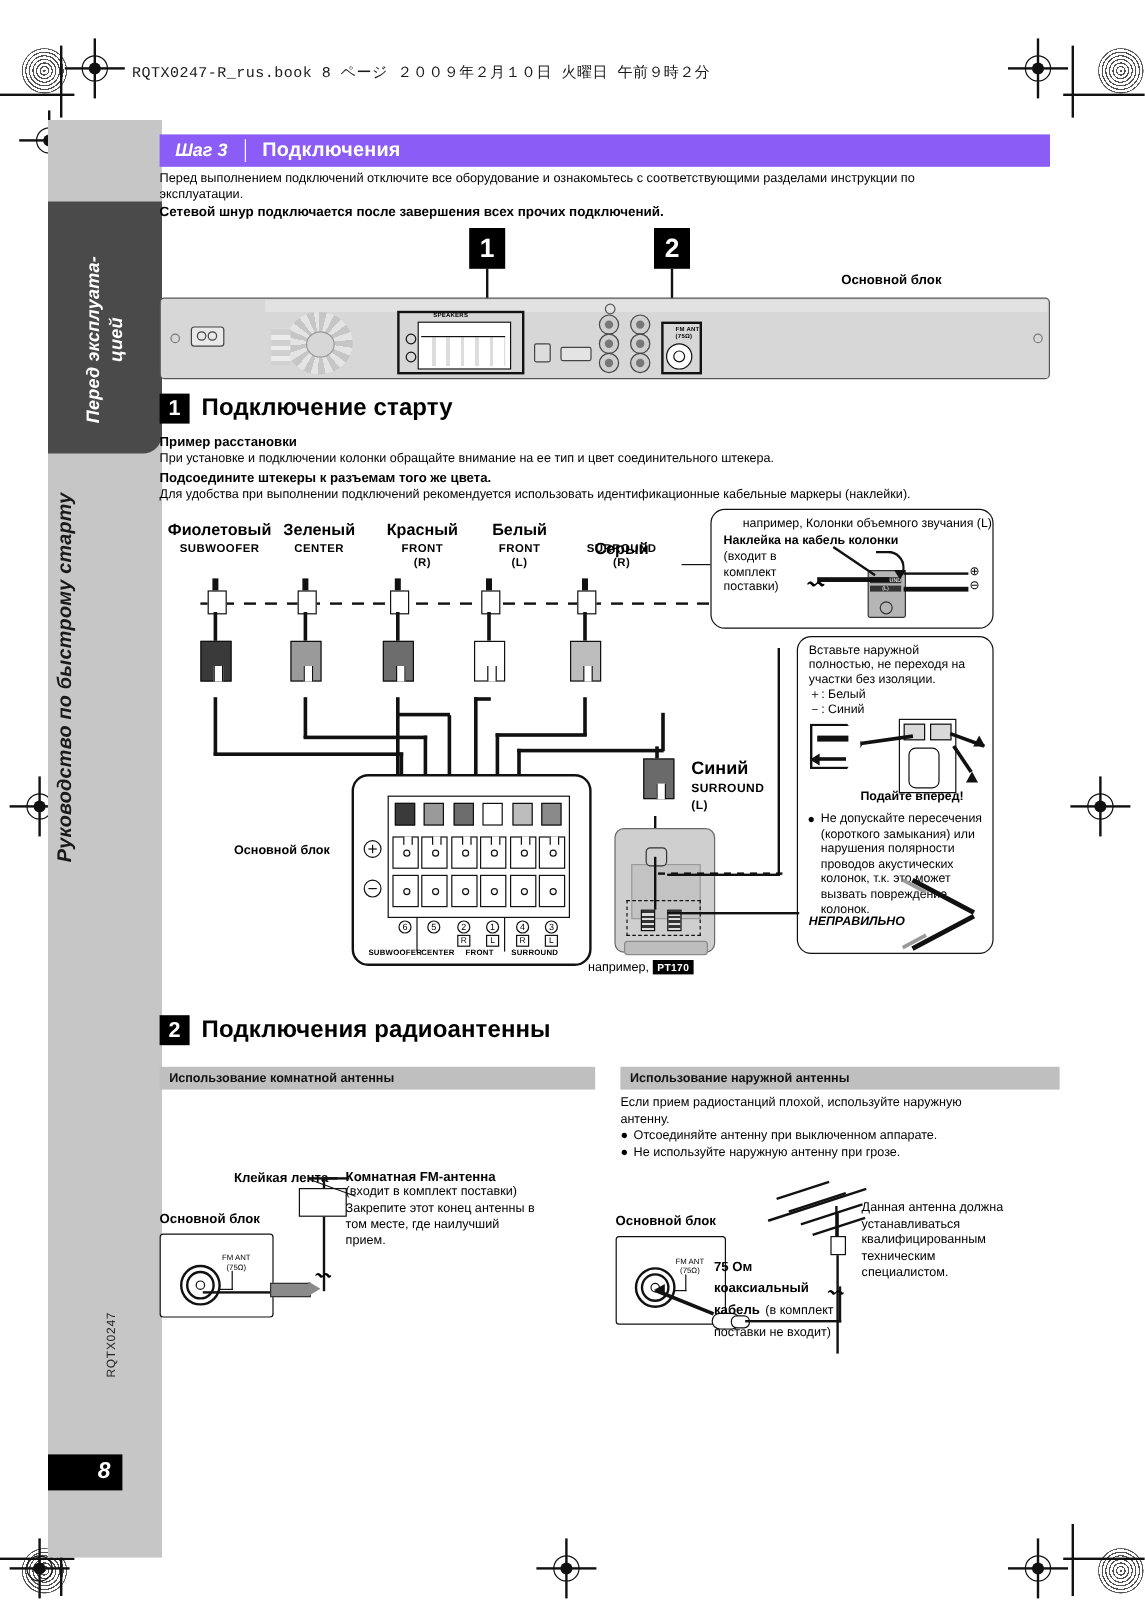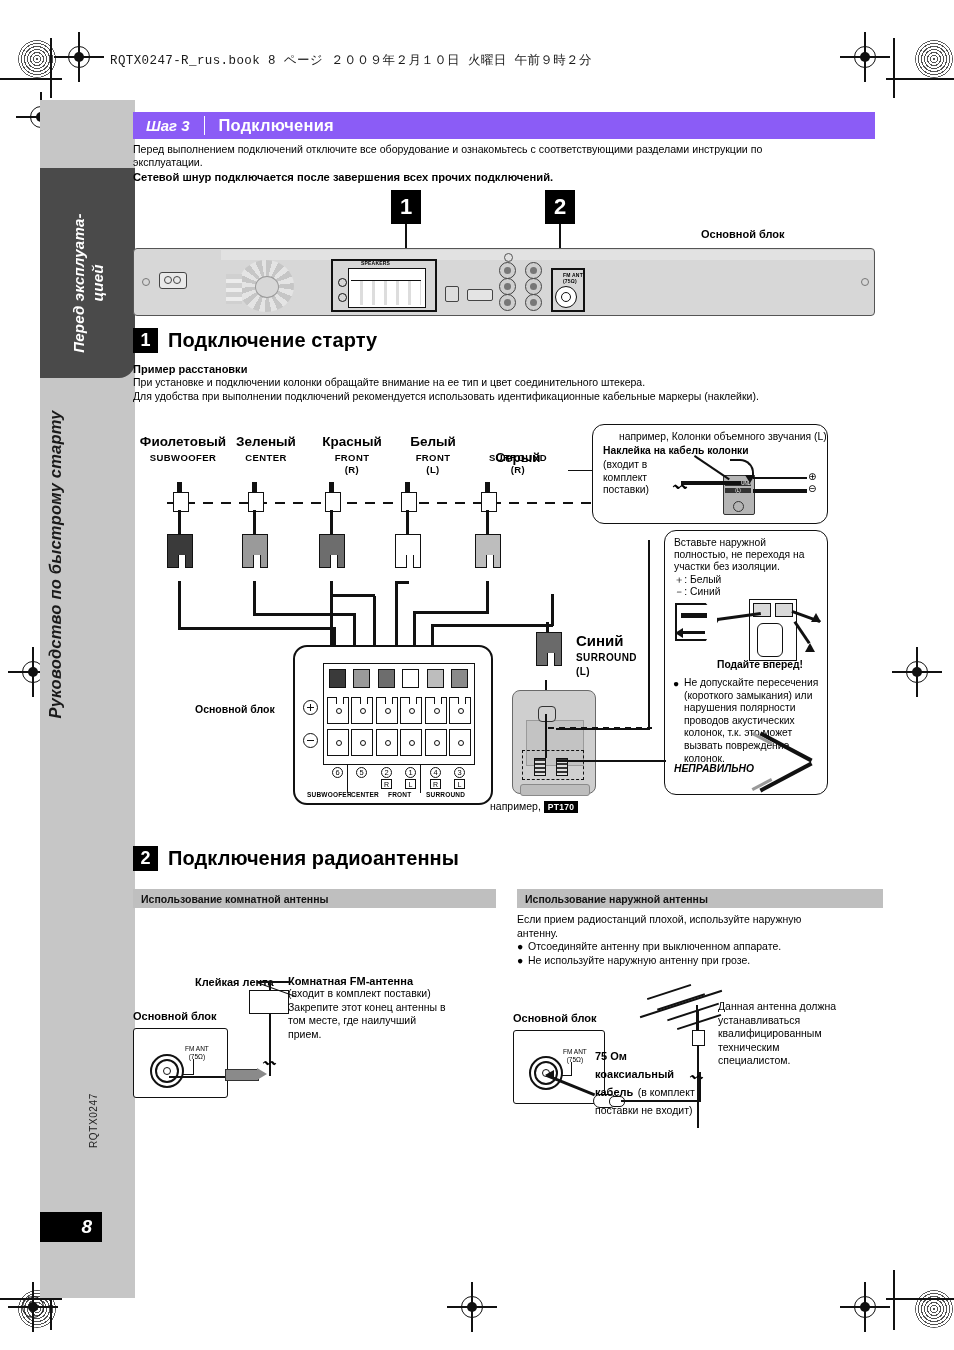--- a/index.html
+++ b/index.html
@@ -262,20 +262,21 @@
 
 <div class="abs" style="left:133px;top:328px;">
   <div class="h-row">
     <div class="h-num">1</div>
     <div class="h-title">Подключение старту</div>
   </div>
 </div>
 <div class="abs" style="left:133px;top:362px;width:742px;">
   <div class="p-b">Пример расстановки</div>
   <div class="p-n">При установке и подключении колонки обращайте внимание на ее тип и цвет соединительного штекера.</div>
+  <div class="p-b" style="margin-top:2px;">Подсоедините штекеры к разъемам того же цвета.</div>
   <div class="p-n">Для удобства при выполнении подключений рекомендуется использовать идентификационные кабельные маркеры (наклейки).</div>
 </div>
 
 <div class="abs" style="left:133px;top:434px;width:440px;height:250px;">
 
   <div class="colhdr" style="position:absolute;left:-5px;top:0;width:110px;">Фиолетовый</div>
   <div class="colsub" style="position:absolute;left:-5px;top:18px;width:110px;">SUBWOOFER</div>
   <div class="colsub" style="position:absolute;left:-5px;top:30px;width:110px;"></div>
 
   <div class="colhdr" style="position:absolute;left:87px;top:0;width:92px;">Зеленый</div>

